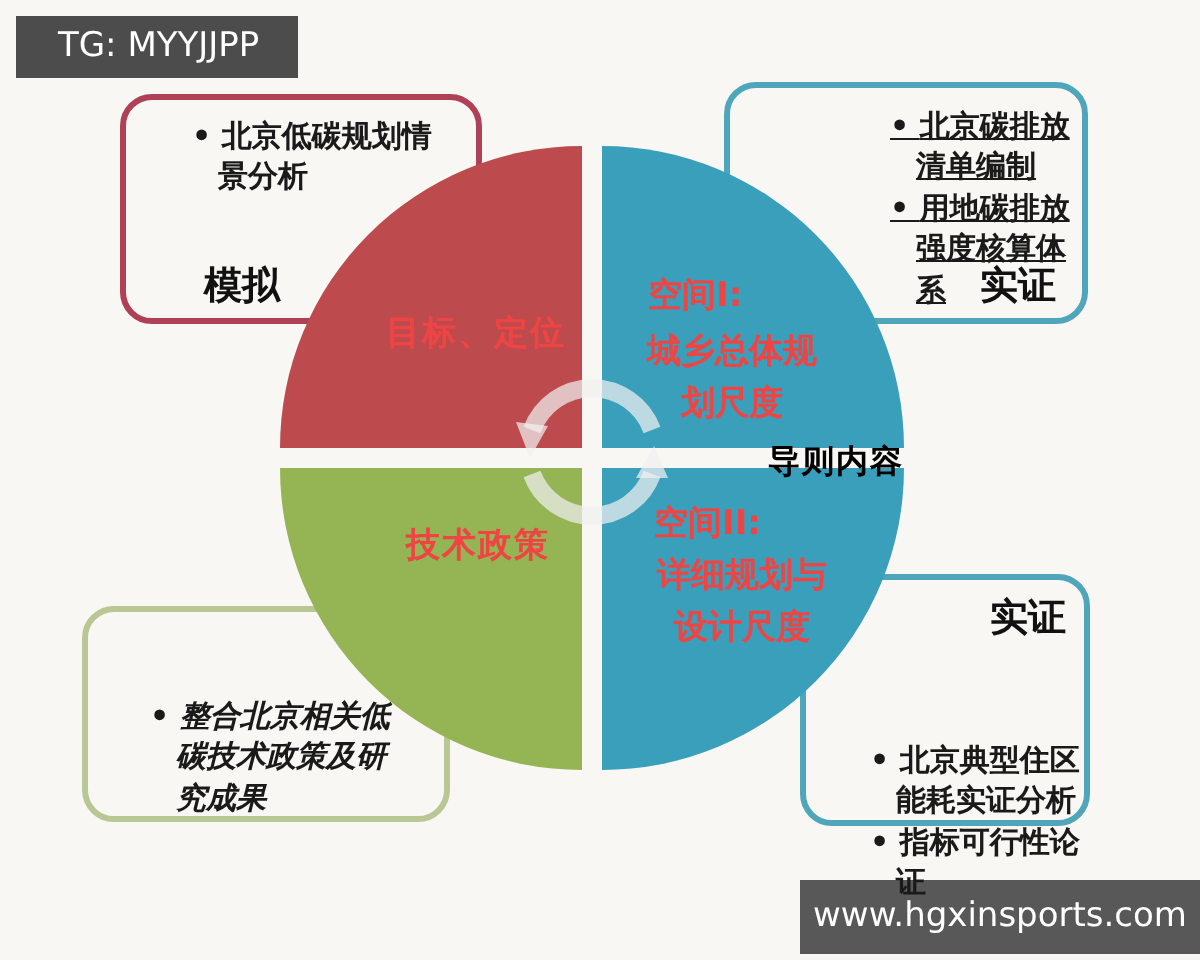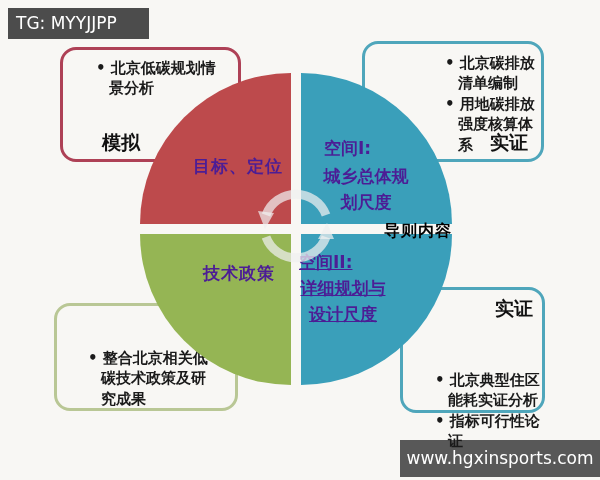--- a/index.html
+++ b/index.html
@@ -4,58 +4,58 @@
 <style>
   html,body{margin:0;padding:0;}
   #stage{
     position:relative;width:600px;height:480px;overflow:hidden;
     background:#f8f7f4;
     font-family:"DejaVu Sans","Liberation Sans",sans-serif;
   }
   
   .wm{position:absolute;background:#4c4c4c;color:#fff;}
   .wm-top{left:8px;top:8px;width:141px;height:31px;line-height:31px;
-          padding-left:8px;box-sizing:border-box;font-size:17px;}
+          padding-left:21px;box-sizing:border-box;font-size:17px;}
   .wm-bottom{left:400px;top:440px;width:200px;height:37px;line-height:37px;
              text-align:center;font-size:17px;background:#585858;}
 
   
   .box{position:absolute;border:3px solid;border-radius:16px;box-sizing:border-box;background:transparent;}
   .box-tl{left:60px;top:47px;width:181px;height:115px;border-color:#ae4156;}
   .box-tr{left:362px;top:41px;width:182px;height:121px;border-color:#4fa6bb;}
-  .box-bl{left:54px;top:303px;width:184px;height:108px;border-color:#b9c795;}
+  .box-bl{left:41px;top:303px;width:184px;height:108px;border-color:#b9c795;font-style:italic;}
   .box-br{left:400px;top:287px;width:145px;height:126px;border-color:#4fa6bb;}
 
   .bullets{list-style:none;margin:0;font-size:15px;font-weight:700;color:#1a1a1a;line-height:1.36;}
   .bullet{padding-left:13px;text-indent:-13px;max-width:112px;margin-left:23px;}
   .bullet::before{content:"• ";}
   .box-tl .bullets{padding:8px 4px 0 10px;}
-  .box-tr .bullets{padding:9px 2px 0 57px;}
+  .box-tr .bullets{padding:9px 2px 0 57px;text-decoration:underline;}
   .box-bl .bullets{padding:42px 4px 0 8px;}
   .box-br .bullets{padding:80px 2px 0 9px;}
 
   .tag{position:absolute;font-size:19px;font-weight:700;color:#111;margin-left:29px;}
   .box-tl .tag{left:10px;bottom:3px;}
   .box-tr .tag{right:13px;bottom:3px;}
   .box-br .tag{right:9px;top:6px;}
 
   
   .circle{position:absolute;left:140px;top:73px;width:312px;height:312px;}
   .quad{position:absolute;width:151px;height:151px;}
   .q-tl{left:0;top:0;background:#bd4a4c;border-top-left-radius:100%;}
   .q-tr{right:0;top:0;background:#3a9fba;border-top-right-radius:100%;}
   .q-bl{left:0;bottom:0;background:#95b554;border-bottom-left-radius:100%;}
   .q-br{right:0;bottom:0;background:#3a9fba;border-bottom-right-radius:100%;}
 
-  .qlabel{position:absolute;color:#4c1d95;font-weight:700;font-size:17px;}
+  .qlabel{position:absolute;color:#ef4444;font-weight:700;font-size:17px;}
   .lbl-tl{left:46px;top:82px;width:104px;text-align:center;letter-spacing:1px;}
   .lbl-tr{left:170px;top:62px;width:112px;text-align:center;line-height:26px;}
   .lbl-tr .l0{text-align:left;padding-left:14px;margin-bottom:2px;}
   .lbl-bl{left:38px;top:186px;width:122px;text-align:center;line-height:29px;letter-spacing:1px;}
-  .lbl-br{left:147px;top:176px;width:112px;text-align:center;line-height:26px;text-decoration:underline;}
+  .lbl-br{left:175px;top:176px;width:112px;text-align:center;line-height:26px;}
   .lbl-br .l0{text-align:left;padding-left:12px;}
 
   .cycle{position:absolute;left:111px;top:108px;width:90px;height:90px;}
   .center-label{position:absolute;left:0;top:147px;width:100%;text-align:right;
                 font-size:16px;line-height:22px;font-weight:700;color:#000;letter-spacing:1px;}
 </style>
 </head>
 <body>
 
 <div id="stage">

